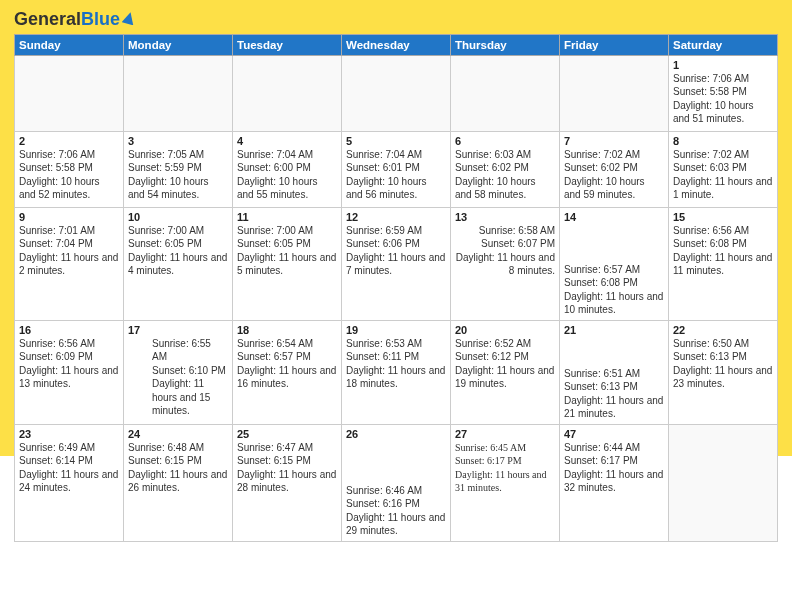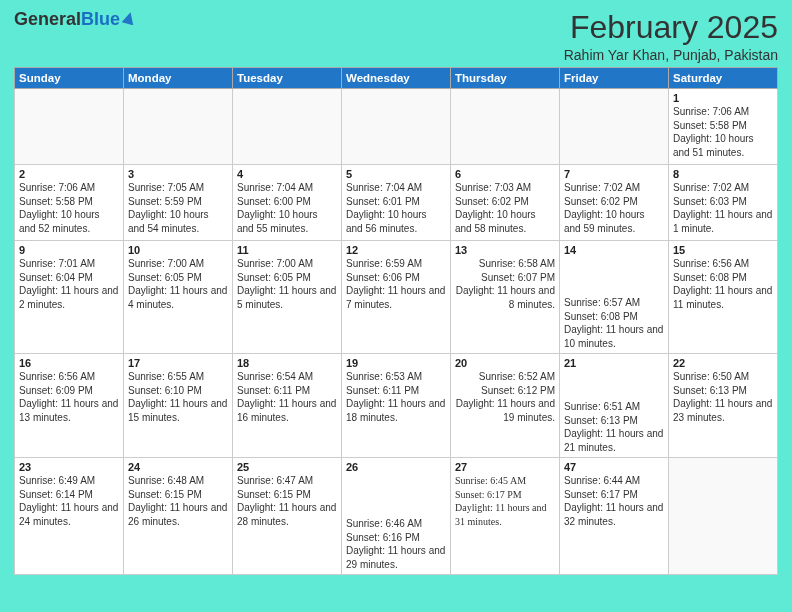--- a/index.html
+++ b/index.html
@@ -5,22 +5,22 @@
     * { margin: 0; padding: 0; box-sizing: border-box; }
     body {
       font-family: Arial, sans-serif;
       background: #fff;
       width: 792px;
       height: 612px;
       overflow: hidden;
     }
     .page {
       width: 792px;
-      height: 612px;
-      background: #5eead4;
+      height: 456px;
+      background: #fde047;
       padding: 10px 14px 8px 14px;
     }
     .header-top {
       display: flex;
       align-items: flex-start;
       justify-content: space-between;
       margin-bottom: 4px;
     }
     .logo-area {
       display: flex;
@@ -107,24 +107,20 @@
   <div class="header-top">
     <div class="logo-area">
       <div class="logo-wrapper">
         <span class="logo-text">
           <span class="logo-general">General</span><span class="logo-blue">Blue</span>
         </span>
         <svg class="logo-shape" viewBox="0 0 14 14" xmlns="http://www.w3.org/2000/svg">
           <polygon points="7,1 13,13 1,13" fill="#2176c7" transform="rotate(15,7,7)"></polygon>
         </svg>
       </div>
-    </div>
-    <div class="title-area">
-      <div class="month-title">February 2025</div>
-      <div class="location-title">Rahim Yar Khan, Punjab, Pakistan</div>
     </div>
   </div>
 
   <table class="calendar">
     <thead>
       <tr>
         <th>Sunday</th>
         <th>Monday</th>
         <th>Tuesday</th>
         <th>Wednesday</th>
@@ -168,42 +164,42 @@
 Daylight: 10 hours and 55 minutes.</div>
           </td>
           <td>
             <span class="day-num">5</span>
             <div class="day-info" style="white-space: pre-line;">Sunrise: 7:04 AM
 Sunset: 6:01 PM
 Daylight: 10 hours and 56 minutes.</div>
           </td>
           <td>
             <span class="day-num">6</span>
-            <div class="day-info" style="white-space: pre-line;">Sunrise: 7:03 AM
+            <div class="day-info" style="white-space: pre-line;">Sunrise: 6:03 AM
 Sunset: 6:02 PM
 Daylight: 10 hours and 58 minutes.</div>
           </td>
           <td>
             <span class="day-num">7</span>
             <div class="day-info" style="white-space: pre-line;">Sunrise: 7:02 AM
 Sunset: 6:02 PM
 Daylight: 10 hours and 59 minutes.</div>
           </td>
           <td>
             <span class="day-num">8</span>
             <div class="day-info" style="white-space: pre-line;">Sunrise: 7:02 AM
 Sunset: 6:03 PM
 Daylight: 11 hours and 1 minute.</div>
           </td>
         </tr>
         <tr>
           <td>
             <span class="day-num">9</span>
             <div class="day-info" style="white-space: pre-line;">Sunrise: 7:01 AM
-Sunset: 6:04 PM
+Sunset: 7:04 PM
 Daylight: 11 hours and 2 minutes.</div>
           </td>
           <td>
             <span class="day-num">10</span>
             <div class="day-info" style="white-space: pre-line;">Sunrise: 7:00 AM
 Sunset: 6:05 PM
 Daylight: 11 hours and 4 minutes.</div>
           </td>
           <td>
             <span class="day-num">11</span>
@@ -238,39 +234,39 @@
         </tr>
         <tr>
           <td>
             <span class="day-num">16</span>
             <div class="day-info" style="white-space: pre-line;">Sunrise: 6:56 AM
 Sunset: 6:09 PM
 Daylight: 11 hours and 13 minutes.</div>
           </td>
           <td>
             <span class="day-num">17</span>
-            <div class="day-info" style="white-space: pre-line;">Sunrise: 6:55 AM
+            <div class="day-info" style="white-space: pre-line; margin-left: 24px;">Sunrise: 6:55 AM
 Sunset: 6:10 PM
 Daylight: 11 hours and 15 minutes.</div>
           </td>
           <td>
             <span class="day-num">18</span>
             <div class="day-info" style="white-space: pre-line;">Sunrise: 6:54 AM
-Sunset: 6:11 PM
+Sunset: 6:57 PM
 Daylight: 11 hours and 16 minutes.</div>
           </td>
           <td>
             <span class="day-num">19</span>
             <div class="day-info" style="white-space: pre-line;">Sunrise: 6:53 AM
 Sunset: 6:11 PM
 Daylight: 11 hours and 18 minutes.</div>
           </td>
           <td>
             <span class="day-num">20</span>
-            <div class="day-info" style="white-space: pre-line; text-align: right;">Sunrise: 6:52 AM
+            <div class="day-info" style="white-space: pre-line;">Sunrise: 6:52 AM
 Sunset: 6:12 PM
 Daylight: 11 hours and 19 minutes.</div>
           </td>
           <td>
             <span class="day-num">21</span>
             <div class="day-info" style="white-space: pre-line; margin-top: 31px;">Sunrise: 6:51 AM
 Sunset: 6:13 PM
 Daylight: 11 hours and 21 minutes.</div>
           </td>
           <td>

